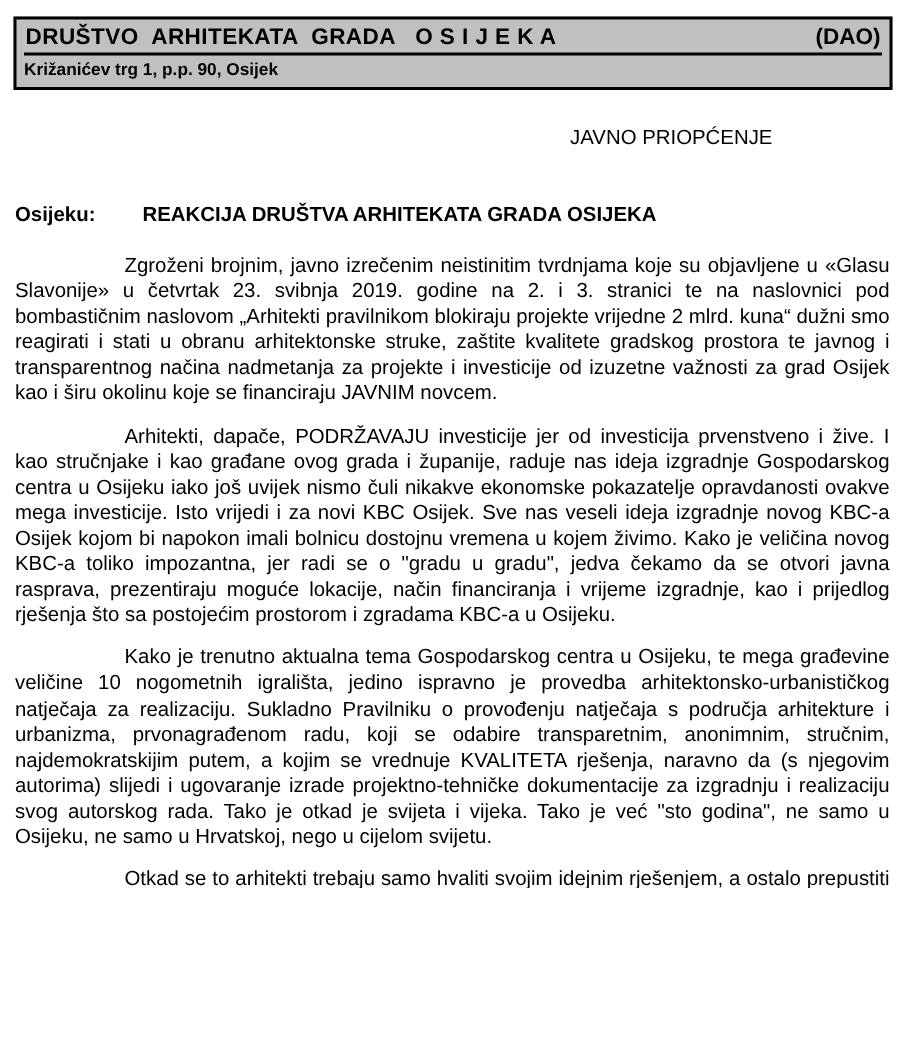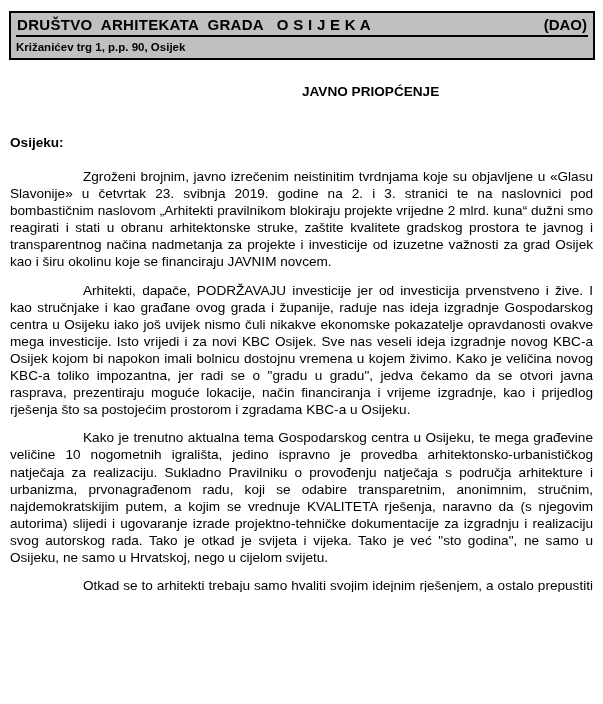--- a/index.html
+++ b/index.html
@@ -45,22 +45,23 @@
   }
   
   .dateline {
     margin: 15px 10px 0 10px;
     font-size: 13.6px;
     line-height: 17px;
   }
   .doc-type {
     margin: 23px 10px 12px 302px;
     font-size: 13.6px;
-    font-weight: bold;
+    font-weight: normal;
     line-height: 17px;
+    text-align: center;
   }
   .subject-row {
     display: flex;
     margin: 34px 10px 0 10px;
     font-size: 13.6px;
     font-weight: bold;
     line-height: 17px;
   }
   .subject-row .subject-label {
     flex: 0 0 85px;
@@ -88,20 +89,21 @@
       <span class="org-abbr">(DAO)</span>
     </div>
     <div class="header-address">Križanićev trg 1, p.p. 90, Osijek</div>
   </div>
 
 
   <div class="doc-type">JAVNO PRIOPĆENJE</div>
 
   <div class="subject-row">
     <span class="subject-label">Osijeku:</span>
+    <span class="subject-text">REAKCIJA DRUŠTVA ARHITEKATA GRADA OSIJEKA</span>
   </div>
 
   <div class="body-text">
     <p>Zgroženi brojnim, javno izrečenim neistinitim tvrdnjama koje su objavljene u «Glasu Slavonije» u četvrtak 23. svibnja 2019. godine na 2. i 3. stranici te na naslovnici pod bombastičnim naslovom „Arhitekti pravilnikom blokiraju projekte vrijedne 2 mlrd. kuna“ dužni smo reagirati i stati u obranu arhitektonske struke, zaštite kvalitete gradskog prostora te javnog i transparentnog načina nadmetanja za projekte i investicije od izuzetne važnosti za grad Osijek kao i širu okolinu koje se financiraju JAVNIM novcem.</p>
     <p>Arhitekti, dapače, PODRŽAVAJU investicije jer od investicija prvenstveno i žive. I kao stručnjake i kao građane ovog grada i županije, raduje nas ideja izgradnje Gospodarskog centra u Osijeku iako još uvijek nismo čuli nikakve ekonomske pokazatelje opravdanosti ovakve mega investicije. Isto vrijedi i za novi KBC Osijek. Sve nas veseli ideja izgradnje novog KBC-a Osijek kojom bi napokon imali bolnicu dostojnu vremena u kojem živimo. Kako je veličina novog KBC-a toliko impozantna, jer radi se o "gradu u gradu", jedva čekamo da se otvori javna rasprava, prezentiraju moguće lokacije, način financiranja i vrijeme izgradnje, kao i prijedlog rješenja što sa postojećim prostorom i zgradama KBC-a u Osijeku.</p>
     <p>Kako je trenutno aktualna tema Gospodarskog centra u Osijeku, te mega građevine veličine 10 nogometnih igrališta, jedino ispravno je provedba arhitektonsko-urbanističkog natječaja za realizaciju. Sukladno Pravilniku o provođenju natječaja s područja arhitekture i urbanizma, prvonagrađenom radu, koji se odabire transparetnim, anonimnim, stručnim, najdemokratskijim putem, a kojim se vrednuje KVALITETA rješenja, naravno da (s njegovim autorima) slijedi i ugovaranje izrade projektno-tehničke dokumentacije za izgradnju i realizaciju svog autorskog rada. Tako je otkad je svijeta i vijeka. Tako je već "sto godina", ne samo u Osijeku, ne samo u Hrvatskoj, nego u cijelom svijetu.</p>
     <p>Otkad se to arhitekti trebaju samo hvaliti svojim idejnim rješenjem, a ostalo prepustiti „crtačima“, "razrađivačima", kome? Zar kipar radi skicu za skulpturu, a onda se najjeftinijem kamenoklesaru prepusti izveba i razrada?! Dobre projekte čini i kvalitetna razrada.</p>
   </div>
 
 </div>

